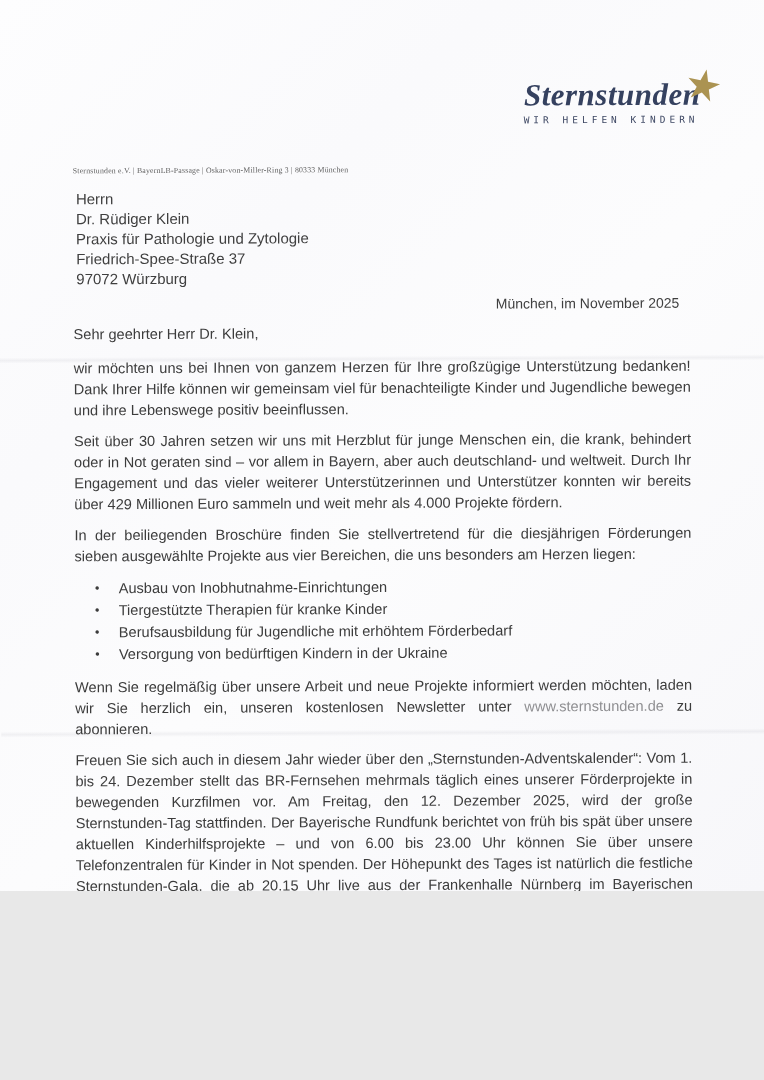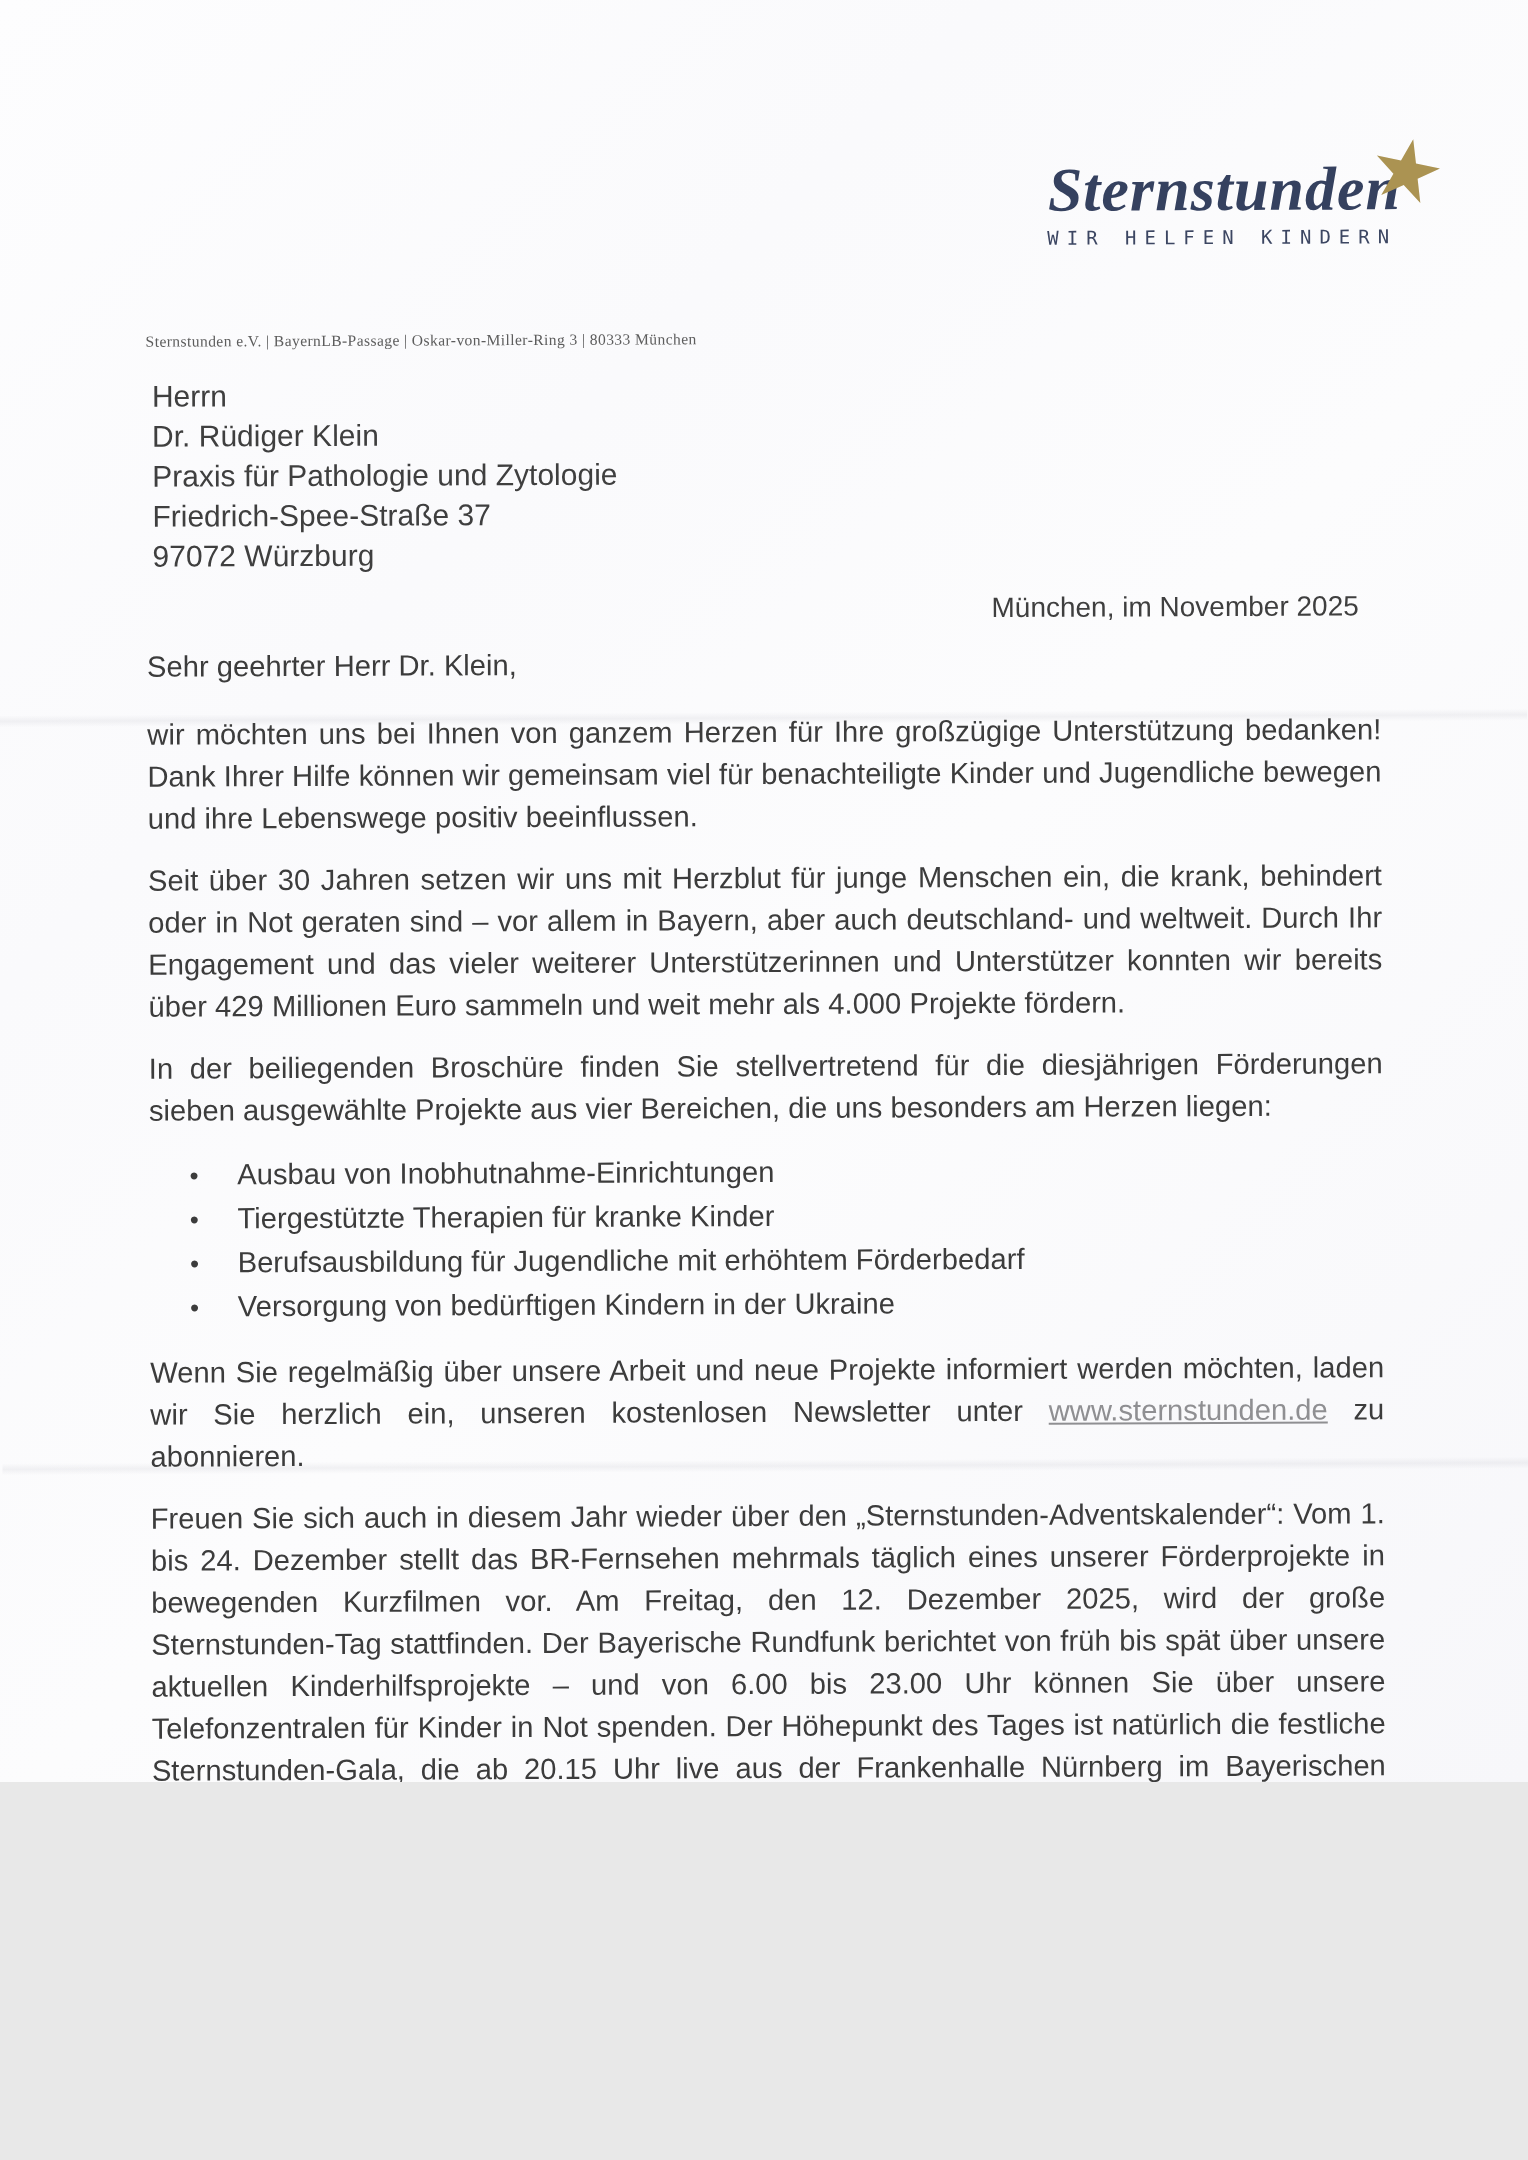--- a/index.html
+++ b/index.html
@@ -37,21 +37,21 @@
     font-size:7.8px;color:#5d5d5d;letter-spacing:0.2px;}
   .recipient{position:absolute;top:188px;left:77px;font-size:15px;line-height:20px;color:#3f3f3f;}
   .date-line{position:absolute;top:296px;right:84px;font-size:14px;color:#3f3f3f;}
   
   .body{position:absolute;top:323px;left:74px;right:73px;font-size:14.6px;line-height:21px;color:#3c3c3c;}
   .body p{margin:0 0 10px 0;text-align:justify;}
   p.salutation{margin-bottom:13px;text-align:left;}
   ul.bullets{margin:2px 0 12px 0;padding:0 0 0 44px;list-style:none;}
   ul.bullets li{position:relative;line-height:22px;text-align:left;}
   ul.bullets li::before{content:"●";position:absolute;left:-24px;top:0;font-size:8px;color:#3c3c3c;}
-  .link{color:#8f8f92;text-decoration:underline;}
+  .link{color:#8f8f92;}
   p.no-justify{text-align:left;}
   
   .sig-row{display:flex;margin-top:2px;}
   .sig-block{width:318px;}
   .sig-svg{display:block;stroke:#21201f;fill:none;stroke-linecap:round;stroke-linejoin:round;}
   
   .privacy{position:absolute;top:920px;left:74px;right:66px;font-size:10px;line-height:14.5px;color:#3a3a3a;text-align:justify;}
   
   .footer{position:absolute;top:979px;left:74px;right:60px;font-family:"Liberation Serif",serif;
     font-size:11.3px;line-height:16.5px;color:#4a4a4a;}

